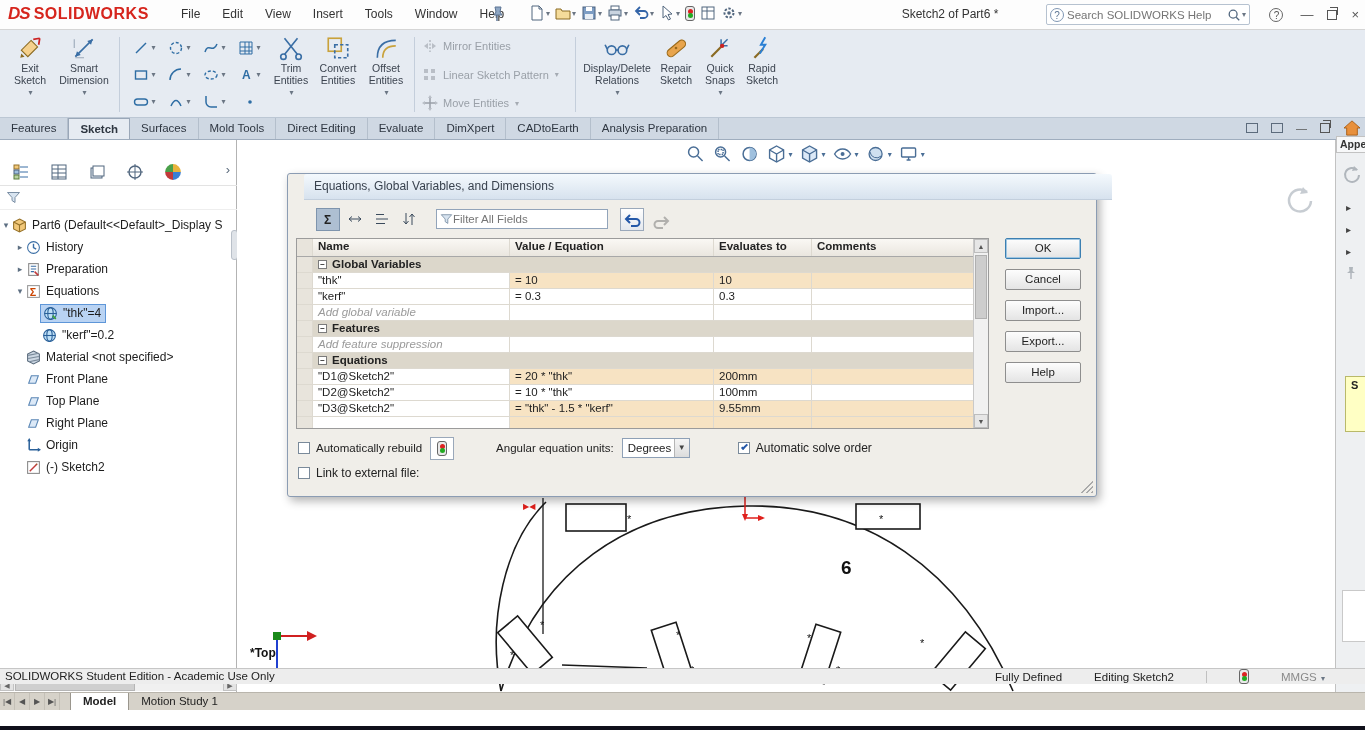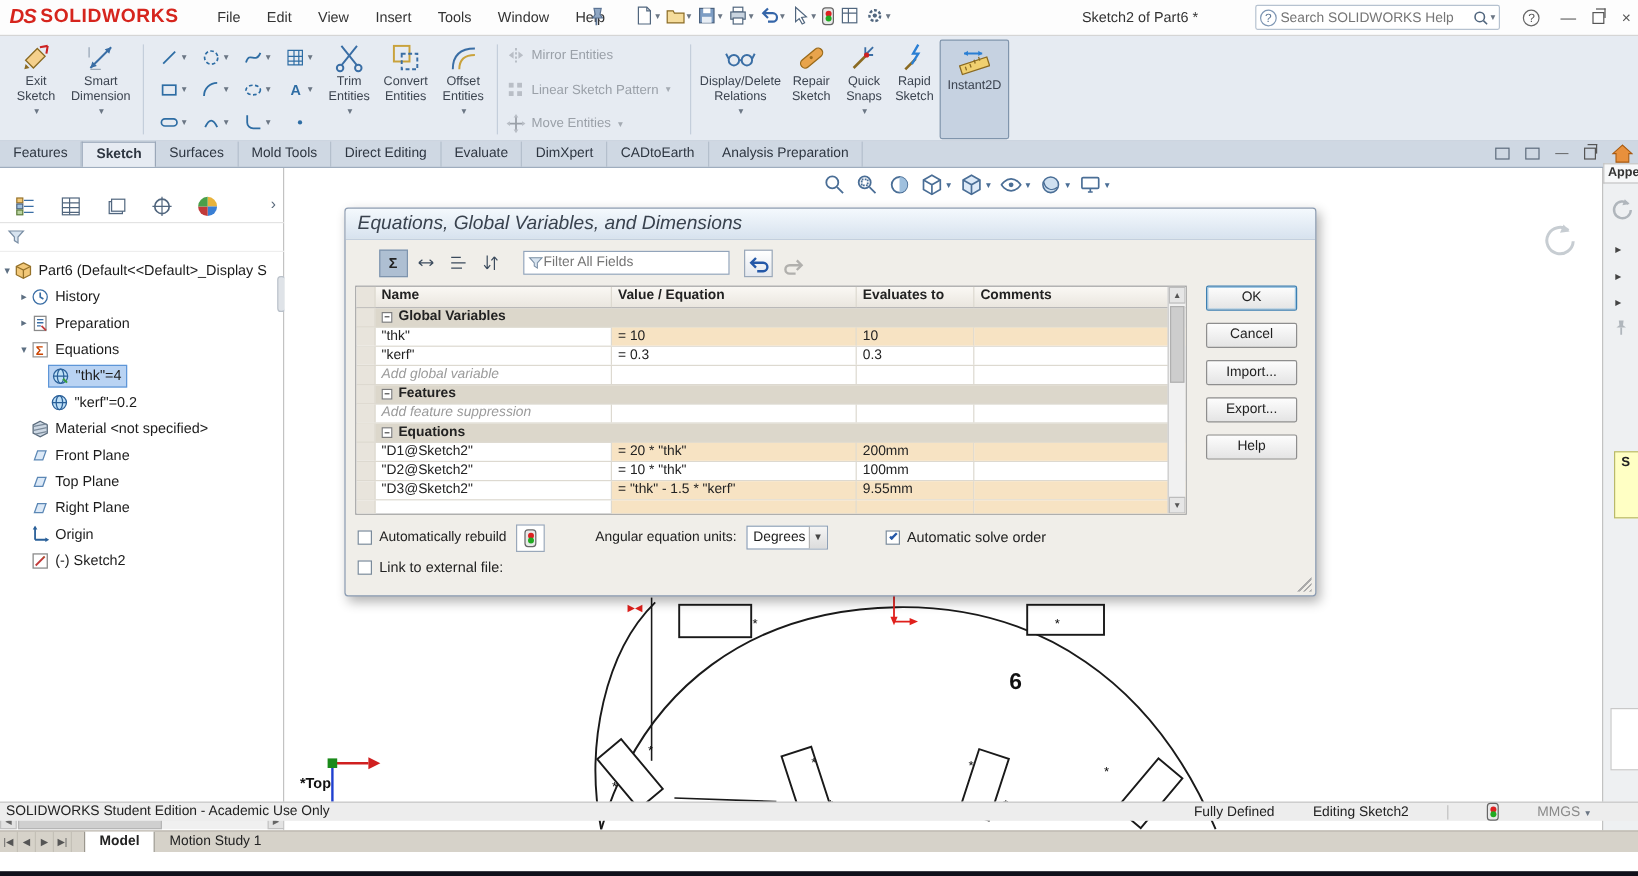--- a/index.html
+++ b/index.html
@@ -97,21 +97,21 @@
   .tl i {position:absolute;left:2px;width:5px;height:5px;border-radius:50%;display:block;}
   .tl .r {top:2px;background:#d22;}
   .tl .g {bottom:2px;background:#2a2;}
 
   
   .cb {width:12px;height:12px;border:1px solid #7a8a9a;background:#fff;display:inline-block;position:relative;flex:none;}
   .cb.on i {position:absolute;left:2px;top:2px;width:7px;height:3px;border-left:2px solid #2458a8;border-bottom:2px solid #2458a8;transform:rotate(-45deg);display:block;}
 
   
   #dialog {position:absolute;left:287px;top:173px;width:810px;height:324px;background:#f0eee9;border:1px solid #8b9cb3;border-radius:3px;box-shadow:3px 4px 10px rgba(0,0,0,.3);z-index:50;}
-  #dlg-title {position:absolute;left:0;top:0;width:100%;height:26px;background:linear-gradient(#f4f9fd,#d7e2ee);border-bottom:1px solid #c3cfdd;border-radius:3px 3px 0 0;line-height:25px;padding-left:10px;color:#39424e;font-size:16px;font-style:italic;}
+  #dlg-title {position:absolute;left:16px;top:0;width:100%;height:26px;background:linear-gradient(#f4f9fd,#d7e2ee);border-bottom:1px solid #c3cfdd;border-radius:3px 3px 0 0;line-height:25px;padding-left:10px;color:#39424e;font-size:12px;}
   #dlg-toolbar {position:absolute;left:28px;top:33px;height:24px;display:flex;align-items:center;gap:3px;}
   .dtb {width:24px;height:23px;border:1px solid transparent;display:flex;align-items:center;justify-content:center;}
   .dtb.pressed {background:#aebfd2;border-color:#7e94ad;}
   .dtb.framed {border-color:#9aa8ba;background:linear-gradient(#fff,#e4e8ee);}
   #dlg-filter {position:absolute;left:148px;top:35px;width:172px;height:20px;background:#fff;border:1px solid #92a4ba;display:flex;align-items:center;padding:0 3px;}
   #dlg-filter input {border:none;outline:none;flex:1;font-size:11.5px;color:#555;font-family:"Liberation Sans",sans-serif;min-width:0;}
   #dlg-undo {position:absolute;left:332px;top:34px;}
   #dlg-redo {position:absolute;left:362px;top:36px;opacity:.45;}
 
   #dlg-table {position:absolute;left:8px;top:64px;width:693px;height:191px;background:#fff;border:1px solid #9b9b9b;overflow:hidden;}
@@ -429,29 +429,20 @@
       <span class="lbl">Quick Snaps</span>
       <span class="car">▾</span>
     </div>
     <div class="rb-big" style="width:42px;">
       <svg class="icon24" viewBox="0 0 24 24">
           <path d="M5 21l8-8" stroke="#8a6a22" stroke-width="2"></path>
           <path d="M15 2l-4 7h4l-5 8" fill="none" stroke="#2a7fd4" stroke-width="1.8"></path>
         </svg>
       <span class="lbl">Rapid Sketch</span>
     </div>
-    <div class="rb-big active2d" style="width:58px;">
-      <svg class="icon24" viewBox="0 0 24 24">
-          <rect x="1" y="12" width="22" height="7" fill="#f0d070" stroke="#8a6a22" transform="rotate(-18 12 15)"></rect>
-          <path d="M5 14v3M9 13v3M13 11v3M17 10v3" stroke="#8a6a22" transform="rotate(-18 12 15)"></path>
-          <path d="M4 6h14" stroke="#2a7fd4" stroke-width="1.5"></path>
-          <path d="M4 6l3-2v4zM18 6l-3-2v4z" fill="#2a7fd4"></path>
-        </svg>
-      <span class="lbl">Instant2D</span>
-    </div>
   </div>
 
   <div id="tabstrip">
     <span class="rtab">Features</span>
     <span class="rtab active">Sketch</span>
     <span class="rtab">Surfaces</span>
     <span class="rtab">Mold Tools</span>
     <span class="rtab">Direct Editing</span>
     <span class="rtab">Evaluate</span>
     <span class="rtab">DimXpert</span>

